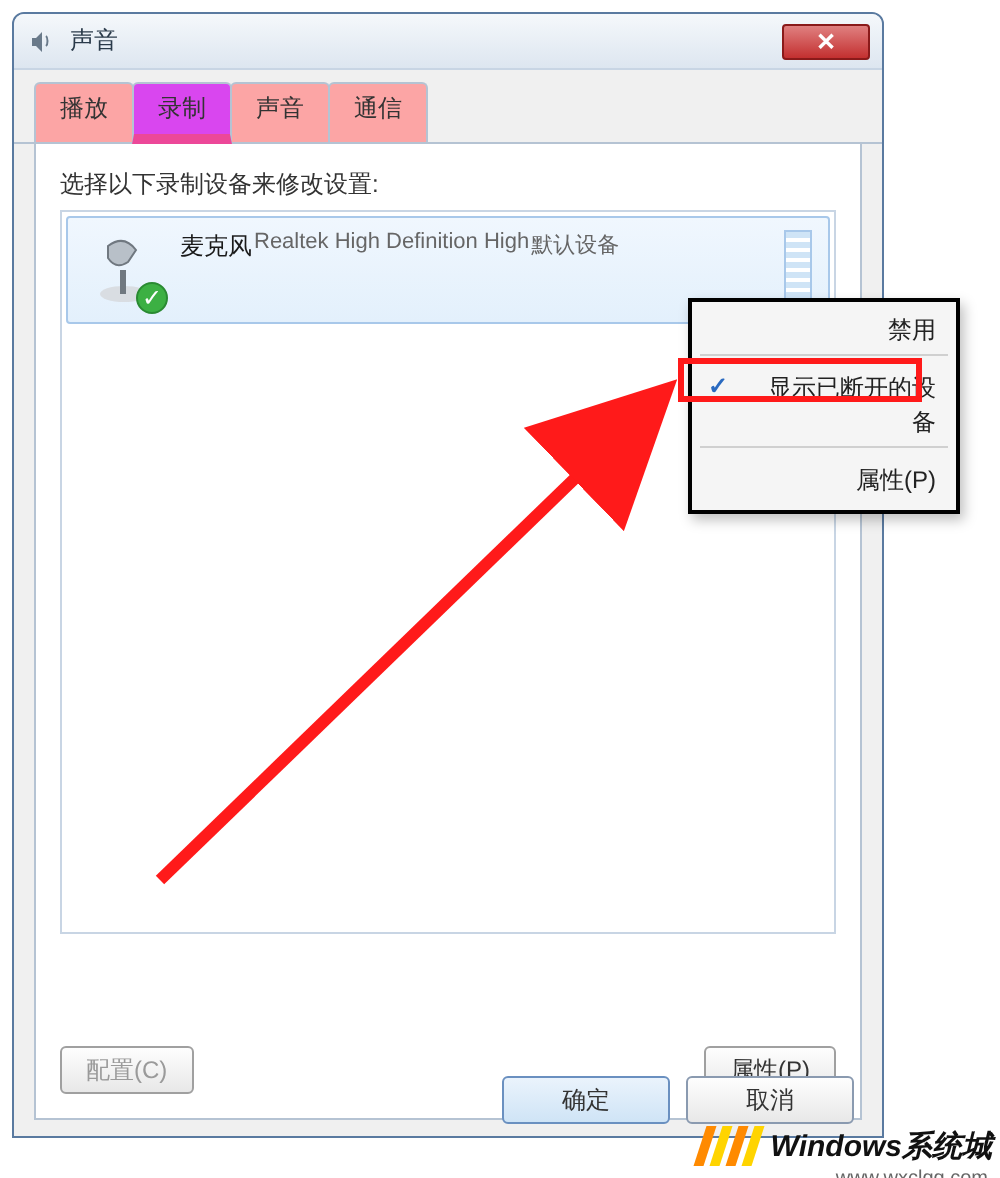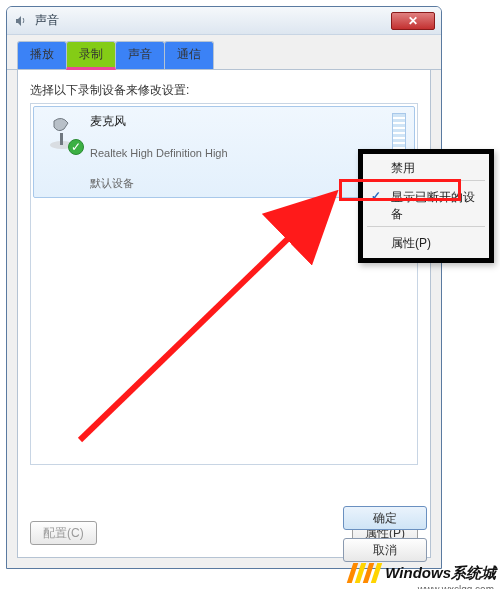--- a/index.html
+++ b/index.html
@@ -38,32 +38,32 @@
 
     .tabstrip {
       display: flex;
       padding: 6px 10px 0 10px;
       gap: 0;
       border-bottom: 1px solid #b5c3d3;
       background: #f0f0f0;
     }
     .tab {
       padding: 4px 12px;
-      background: #3b82f6;
+      background: #fca5a5;
       border: 1px solid #b5c3d3;
       border-bottom: none;
       border-radius: 3px 3px 0 0;
       color: #333;
       margin-right: -1px;
       position: relative;
     }
     .tab.active {
-      background: #84cc16;
+      background: #d946ef;
       z-index: 2;
-      border-bottom: 3px solid #ec4899;
+      border-bottom: 5px solid #ec4899;
       margin-bottom: -1px;
     }
 
     .tabbody {
       position: relative;
       background: #fff;
       margin: 0 10px 10px 10px;
       border: 1px solid #b5c3d3;
       border-top: none;
       height: 488px;
@@ -94,21 +94,21 @@
     .device-check {
       position: absolute;
       right: -2px; bottom: -2px;
       width: 16px; height: 16px;
       background: #3cb043;
       border-radius: 50%;
       display:flex; align-items:center; justify-content:center;
       color:#fff; font-size:11px;
       border:1px solid #2a8a32;
     }
-    .device-texts { display:flex; flex-direction:column; gap:17px; }
+    .device-texts { display:flex; flex-direction:row; gap:1px; }
     .device-name { color: #1a1a1a; }
     .device-sub  { color: #666; font-size: 11px; }
     .device-status { color: #666; font-size: 11px; }
     .device-meter {
       margin-left:auto;
       width: 14px; height: 40px;
       background: repeating-linear-gradient(to bottom, #cfe4f6 0 3px, #fff 3px 5px);
       border:1px solid #a8c8ea;
     }
 
@@ -128,45 +128,46 @@
       color:#333;
       white-space: nowrap;
     }
     .btn.disabled { color:#9a9a9a; }
     .btn .caret { margin-left:4px; font-size:9px; color:#555;}
     .spacer { flex:1; }
 
     .dialog-buttons {
       position: absolute;
       right: 14px; bottom: 6px;
-      display:flex; gap:8px;flex-direction:column;
+      display:flex; gap:8px;
     }
     .dlg-btn {
       width: 84px; height: 24px;
       background: linear-gradient(to bottom,#fefefe,#e8e8e8);
       border: 1px solid #8a9ab0;
       border-radius: 3px;
       display:flex; align-items:center; justify-content:center;
       color:#333;
     }
     .dlg-btn.primary {
       background: linear-gradient(to bottom,#eaf3fc,#cfe4f6);
       border-color:#6a90c0;
     }
 
     
     .context-menu {
       position: absolute;
-      left: 358px; top: 149px;
+      left: 344px; top: 149px;
       width: 136px;
       background: #f5f5f5;
-      border: 5px solid #000000;
+      border: 2px solid #000000;
       box-shadow: 2px 3px 6px rgba(0,0,0,0.25);
       padding: 2px;
       z-index: 50;
+      text-align: right;
     }
     .menu-item {
       padding: 4px 8px 4px 26px;
       color:#222;
       position: relative;
     }
     .menu-item.sep-after::after{
       content:"";
       display:block;
       height:1px; background:#d0d0d0;

